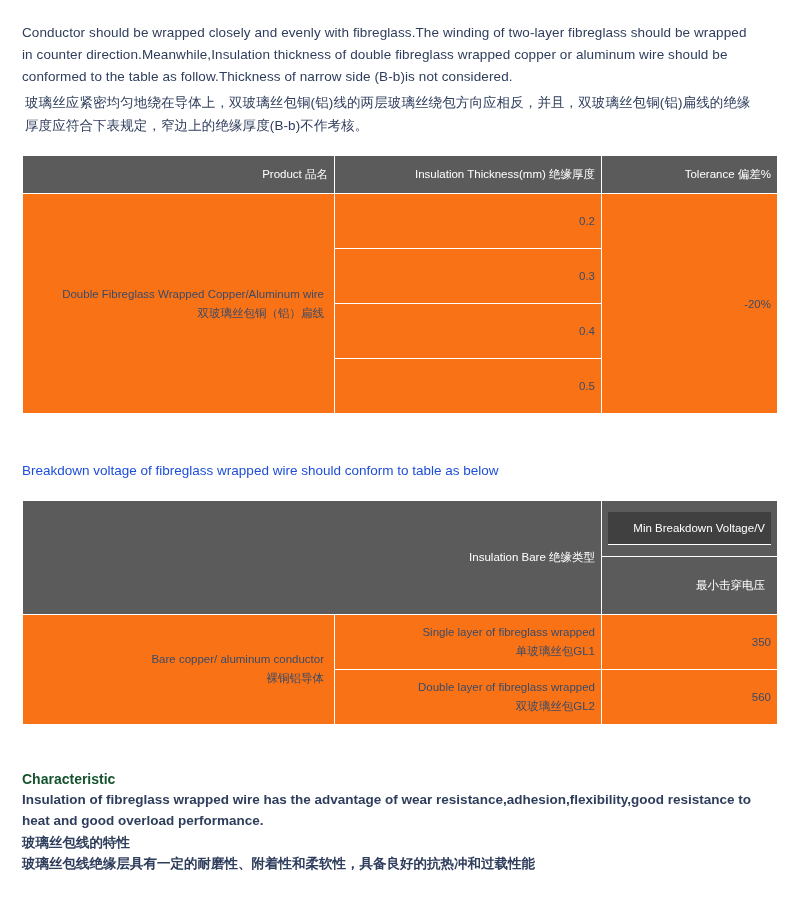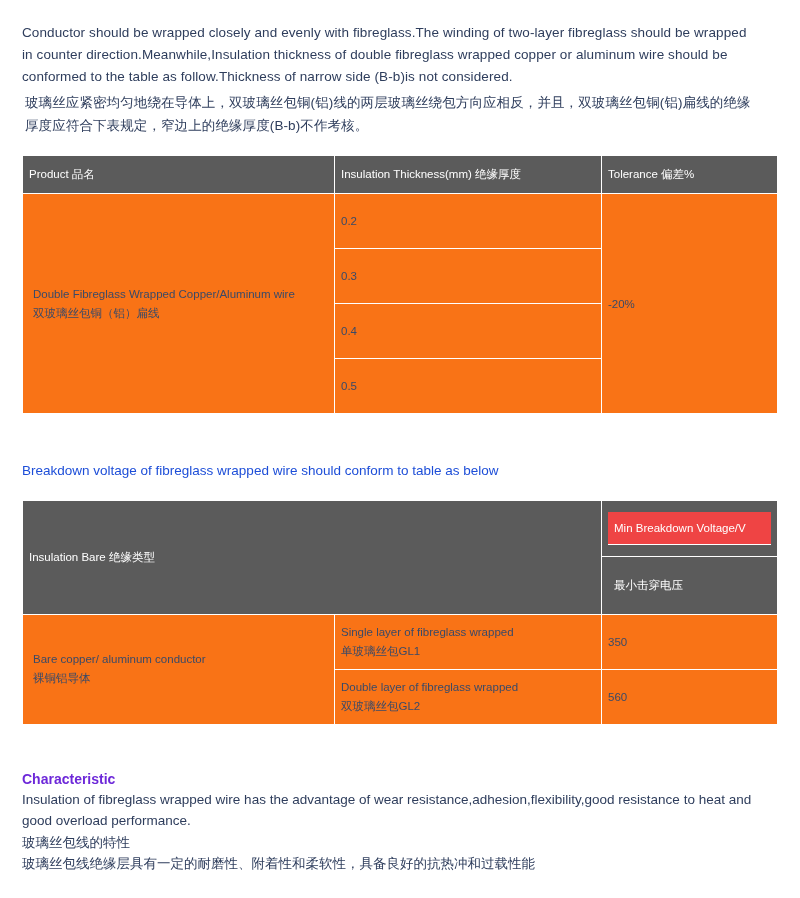--- a/index.html
+++ b/index.html
@@ -39,21 +39,21 @@
   table {
     border-collapse: collapse;
     width: 755px;
     table-layout: fixed;
   }
   .tbl-wrap {
     margin-top: 18px;
   }
   th, td {
     border: 1px solid #ffffff;
-    text-align: left;
+    text-align: right;
     vertical-align: middle;
     font-size: 11.5px;
     color: #3a4a68;
     padding: 8px 6px;
   }
   thead th {
     background: #5b5b5b;
     color: #ffffff;
     font-size: 11.5px;
     font-weight: normal;
@@ -73,30 +73,31 @@
   .gap-lg { height: 46px; }
   .section-head {
     font-size: 13.5px;
     line-height: 1.6;
     color: #1d4ed8;
     margin-bottom: 2px;
   }
   .char-title {
     font-size: 14px;
     font-weight: bold;
-    color: #6d28d9;
+    color: #14532d;
     margin-bottom: 2px;
   }
   .char-body {
     font-size: 13.5px;
     line-height: 1.6;
     color: #2e3d5c;
+    font-weight: bold;
   }
   .vtop-head-1 {
-    background: #ef4444;
+    background: #404040;
     color: #fff;
     padding: 10px 6px;
     border-bottom: 1px solid #ffffff;
     font-size: 11.5px;
   }
   .vtop-head-2 {
     background: #5b5b5b;
     color: #fff;
     padding: 10px 6px;
     font-size: 11.5px;

